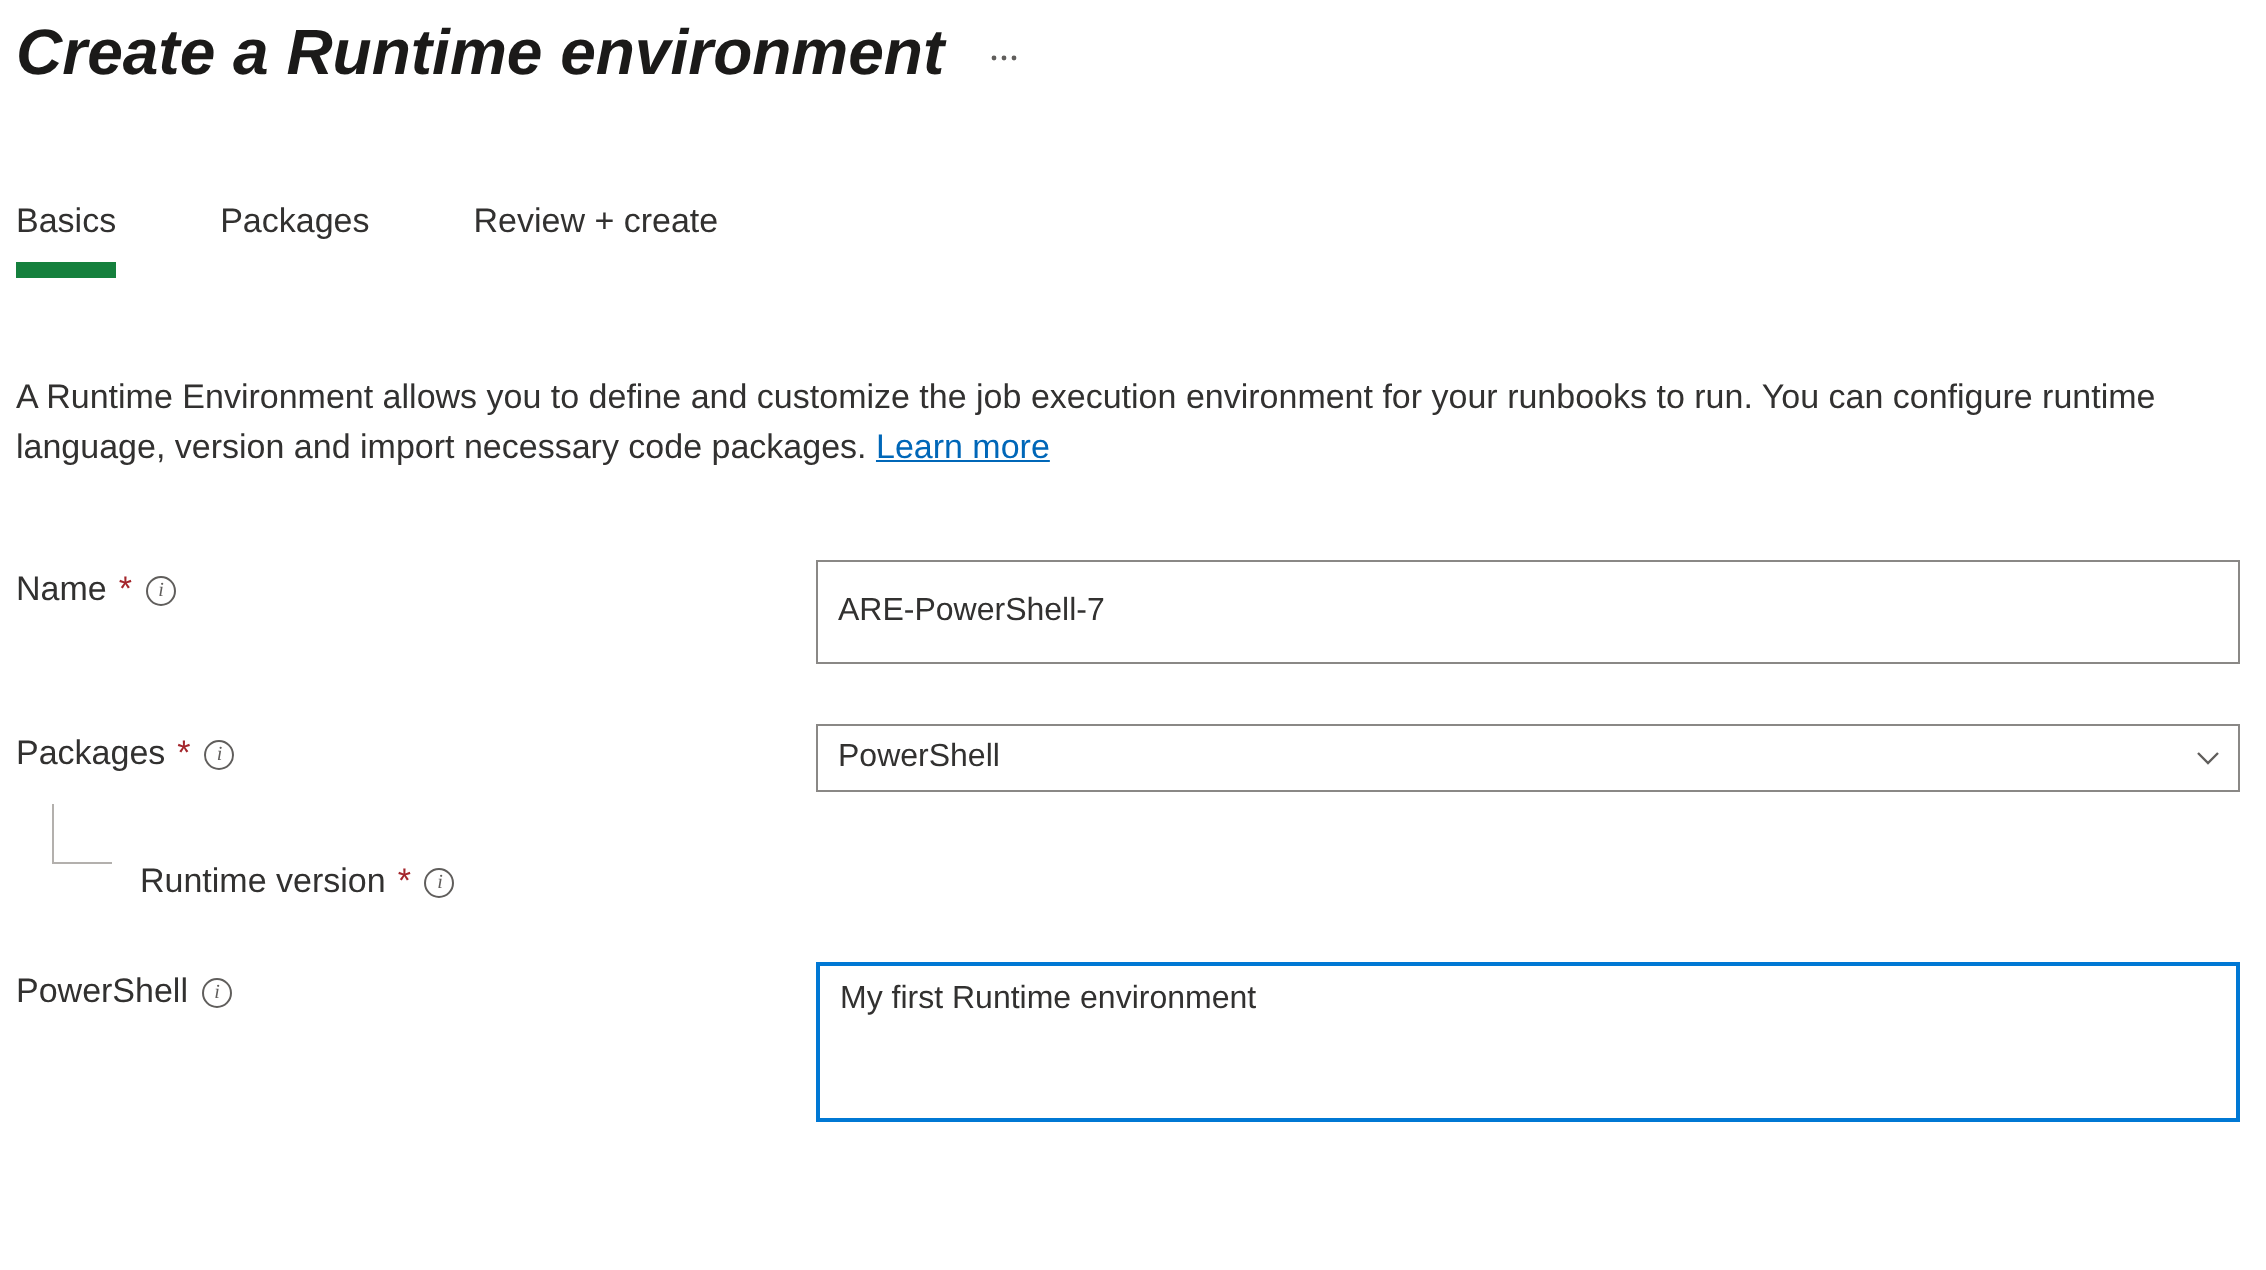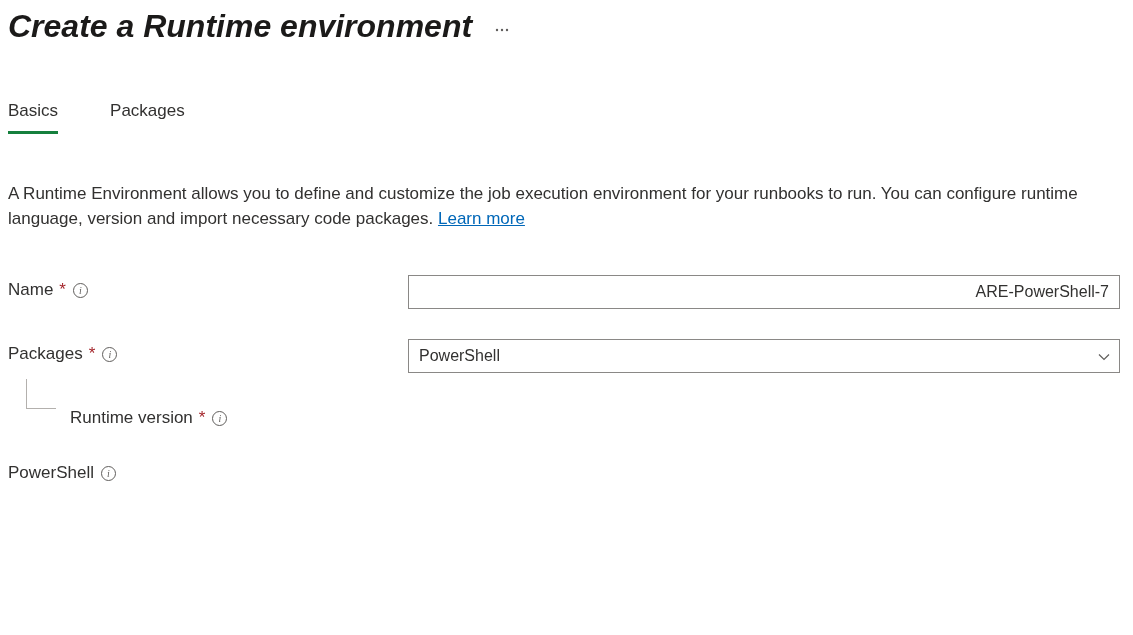--- a/index.html
+++ b/index.html
@@ -15,21 +15,21 @@
     .more-btn {
       width: 24px; height: 24px; display: flex; align-items: center; justify-content: center;
       background: transparent; border: none; cursor: pointer; color: #605e5c; font-size: 16px;
       letter-spacing: 1px;
     }
     .tabs { display: flex; gap: 52px; border-bottom: none; margin-bottom: 48px; }
     .tab {
       font-size: 17px; color: #323130; padding: 0 0 10px 0; cursor: pointer;
       border-bottom: 3px solid transparent; font-weight: 400;
     }
-    .tab.active { border-bottom: 3px solid #15803d; font-weight: 400; }
+    .tab.active { border-bottom: 8px solid #15803d; font-weight: 400; }
     .description-block { font-size: 17px; color: #323130; margin-bottom: 44px; line-height: 1.45; max-width: 1110px; }
     .description-block a { color: #0067b8; text-decoration: underline; }
     .form-row { display: flex; align-items: flex-start; margin-bottom: 30px; }
     .form-label-col { width: 400px; display: flex; align-items: center; gap: 4px; font-size: 17px; color: #323130; padding-top: 5px; }
     .form-label-col.indented { padding-left: 62px; position: relative; }
     .indent-connector {
       position: absolute; left: 18px; top: -24px; width: 30px; height: 30px;
       border-left: 1px solid #b3b0ad; border-bottom: 1px solid #b3b0ad;
     }
     .required-asterisk { color: #a4262c; margin-left: 2px; }
@@ -37,21 +37,21 @@
       display: inline-flex; width: 15px; height: 15px; border: 1px solid #605e5c;
       border-radius: 50%; align-items: center; justify-content: center;
       font-size: 10px; color: #605e5c; margin-left: 3px; font-style: italic; font-family: Georgia, serif;
       cursor: default;
     }
     .form-input-col { flex: 1; max-width: 712px; }
     .text-input, .select-input, .textarea-input {
       width: 100%; font-size: 16px; font-family: inherit; color: #323130;
       border: 1px solid #8a8886; background: #fff; padding: 6px 10px;
     }
-    .text-input { height: 34px; text-align: right; }
+    .text-input { height: 52px; }
     .select-wrap { position: relative; }
     .select-input { height: 34px; -webkit-appearance: none; appearance: none; padding-right: 44px; cursor: pointer; }
     .select-chevron {
       position: absolute; right: 10px; top: 50%; transform: translateY(-50%);
       pointer-events: none; color: #605e5c;
     }
     .textarea-input { height: 80px; resize: none; border: 2px solid #0078d4; padding: 8px 10px; outline: none; }
   </style>
 </head>
 <body>
@@ -65,20 +65,21 @@
           <circle cx="7" cy="2" r="1.2"></circle>
           <circle cx="12" cy="2" r="1.2"></circle>
         </svg>
     </span>
   </button>
 </div>
 
 <div class="tabs">
   <div class="tab active">Basics</div>
   <div class="tab">Packages</div>
+  <div class="tab">Review + create</div>
 </div>
 
 <div class="description-block">
   <span>A Runtime Environment allows you to define and customize the job execution environment for your runbooks to run. You can configure runtime language, version and import necessary code packages. </span><a href="#">Learn more</a>
 </div>
 
 <div class="form-row">
   <div class="form-label-col">
     <span>Name</span>
     <span class="required-asterisk">*</span>
@@ -114,13 +115,16 @@
     <span class="required-asterisk">*</span>
     <span class="info-icon">i</span>
   </div>
 </div>
 
 <div class="form-row">
   <div class="form-label-col">
     <span>PowerShell</span>
     <span class="info-icon">i</span>
   </div>
+  <div class="form-input-col">
+    <textarea class="textarea-input" style="">My first Runtime environment</textarea>
+  </div>
 </div>
 
 </body></html>

